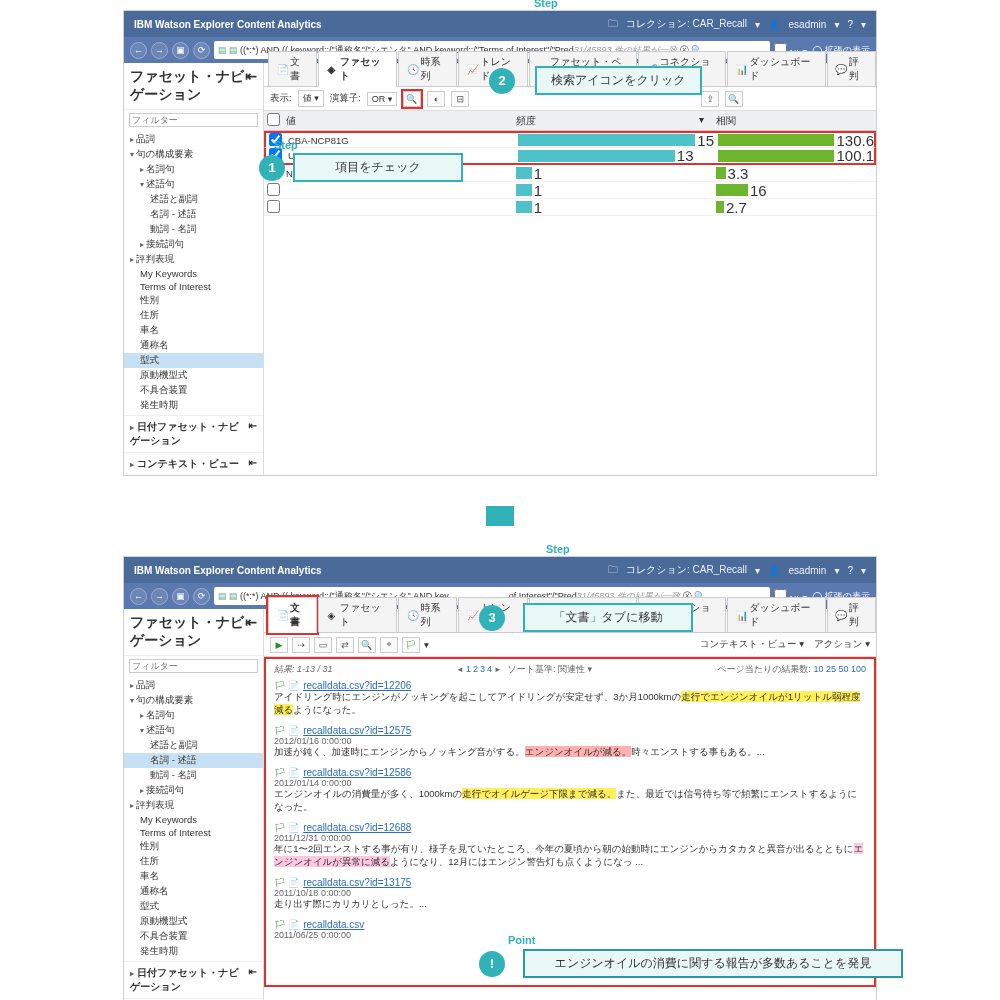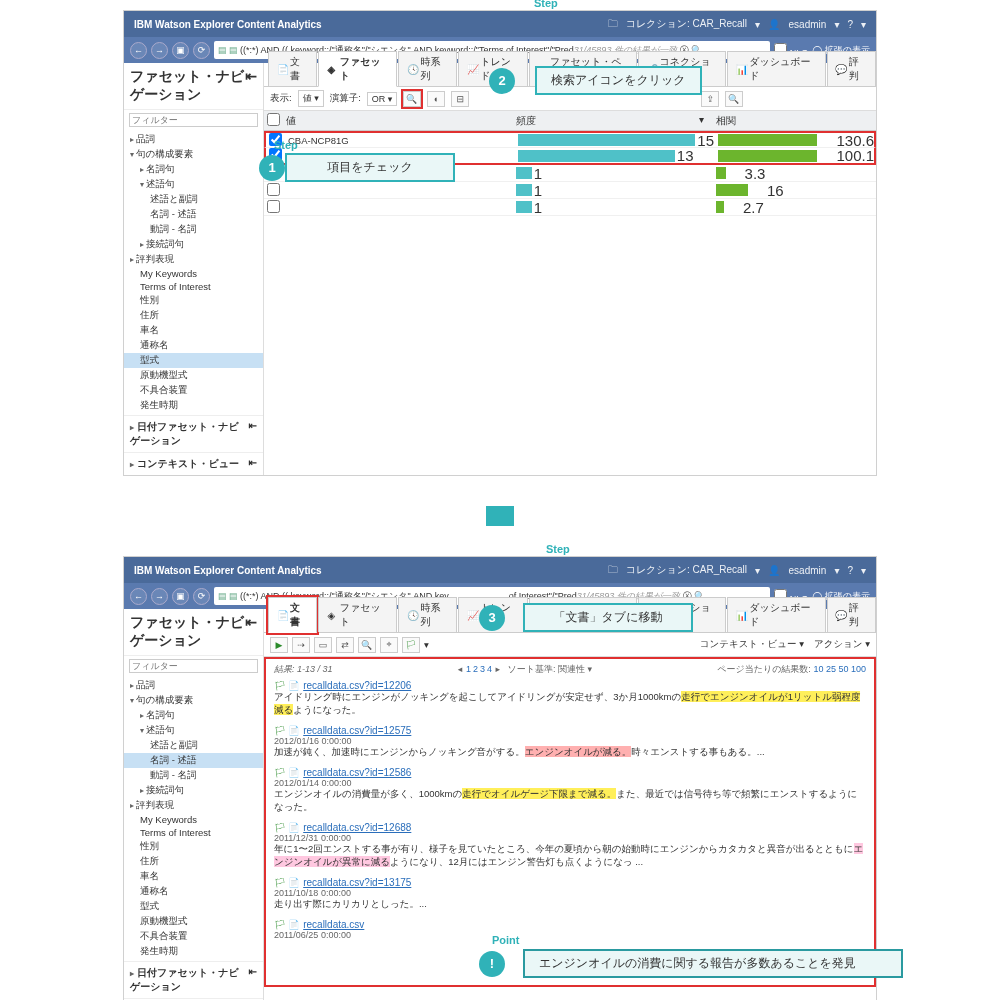--- a/index.html
+++ b/index.html
@@ -39,21 +39,21 @@
   .hl{outline:2px solid #e03030;}
   .thead{display:flex;background:#eef0f2;border-bottom:1px solid #ccc;font-size:10px;height:20px;align-items:center;}
   .thead .c1{width:18px;text-align:center;}
   .thead .c2{flex:0 0 230px;padding-left:4px;}
   .thead .c3{flex:0 0 200px;padding-left:4px;}
   .thead .c4{flex:1;padding-left:4px;}
   .row{display:flex;align-items:center;height:17px;font-size:9.5px;border-bottom:1px solid #f0f0f0;}
   .row .c1{width:18px;text-align:center;}
   .row .c2{flex:0 0 230px;padding-left:4px;}
   .row .c3{flex:0 0 200px;padding-left:4px;display:flex;align-items:center;gap:2px;}
-  .row .c4{flex:1;padding-left:4px;display:flex;align-items:center;gap:19px;}
+  .row .c4{flex:1;padding-left:4px;display:flex;align-items:center;gap:2px;}
   .barA{height:12px;background:#4fc1c8;}
   .barB{height:12px;background:#6cb52d;}
   .num{font-size:15px;color:#333;}
   
   .ann{position:absolute;z-index:9;}
   .badge{width:26px;height:26px;border-radius:50%;background:#30b2b8;color:#fff;display:flex;align-items:center;justify-content:center;font-size:13px;font-weight:bold;}
   .annlbl{background:#eaf7f7;border:2px solid #30b2b8;padding:4px 14px;font-size:12px;color:#333;}
   .steplbl{position:absolute;color:#30b2b8;font-size:11px;font-weight:bold;}
   
   .docbar{height:24px;border-bottom:1px solid #ddd;display:flex;align-items:center;gap:6px;padding:0 6px;font-size:9.5px;justify-content:space-between;}
@@ -266,21 +266,21 @@
           <div class="badge">2</div>
           <div class="annlbl" style="margin-left:20px;">検索アイコンをクリック</div>
         </div>
       </div>
     </div>
   </div>
 
   <div class="steplbl" style="top:128px;left:150px;">Step</div>
   <div class="ann" style="top:142px;left:135px;display:flex;align-items:center;">
     <div class="badge">1</div>
-    <div class="annlbl" style="width:170px;text-align:center;">項目をチェック</div>
+    <div class="annlbl" style="margin-left:8px;width:170px;text-align:center;">項目をチェック</div>
   </div>
 </div>
 
 <div class="divider">
     <div class="ln"></div>
     <div class="sq"></div>
     <div class="ln"></div>
   </div>
 
 <div class="app" style="position:relative;">
@@ -444,20 +444,20 @@
               <div class="s"></div>
             </div>
           </div>
       </div>
 
       <div class="ann" style="top:-6px;left:215px;display:flex;align-items:center;">
         <div class="badge">3</div>
         <div class="annlbl" style="margin-left:18px;width:170px;text-align:center;">「文書」タブに移動</div>
       </div>
 
-      <div class="steplbl" style="top:325px;left:228px;">Point</div>
+      <div class="steplbl" style="top:325px;left:244px;">Point</div>
       <div class="ann" style="top:340px;left:215px;display:flex;align-items:center;">
         <div class="badge">!</div>
-        <div class="annlbl" style="margin-left:18px;width:380px;border-color:#2a9aa0;">エンジンオイルの消費に関する報告が多数あることを発見</div>
+        <div class="annlbl" style="margin-left:18px;width:380px;text-align:center;border-color:#2a9aa0;">エンジンオイルの消費に関する報告が多数あることを発見</div>
       </div>
     </div>
   </div>
 </div>
 
 </body></html>

